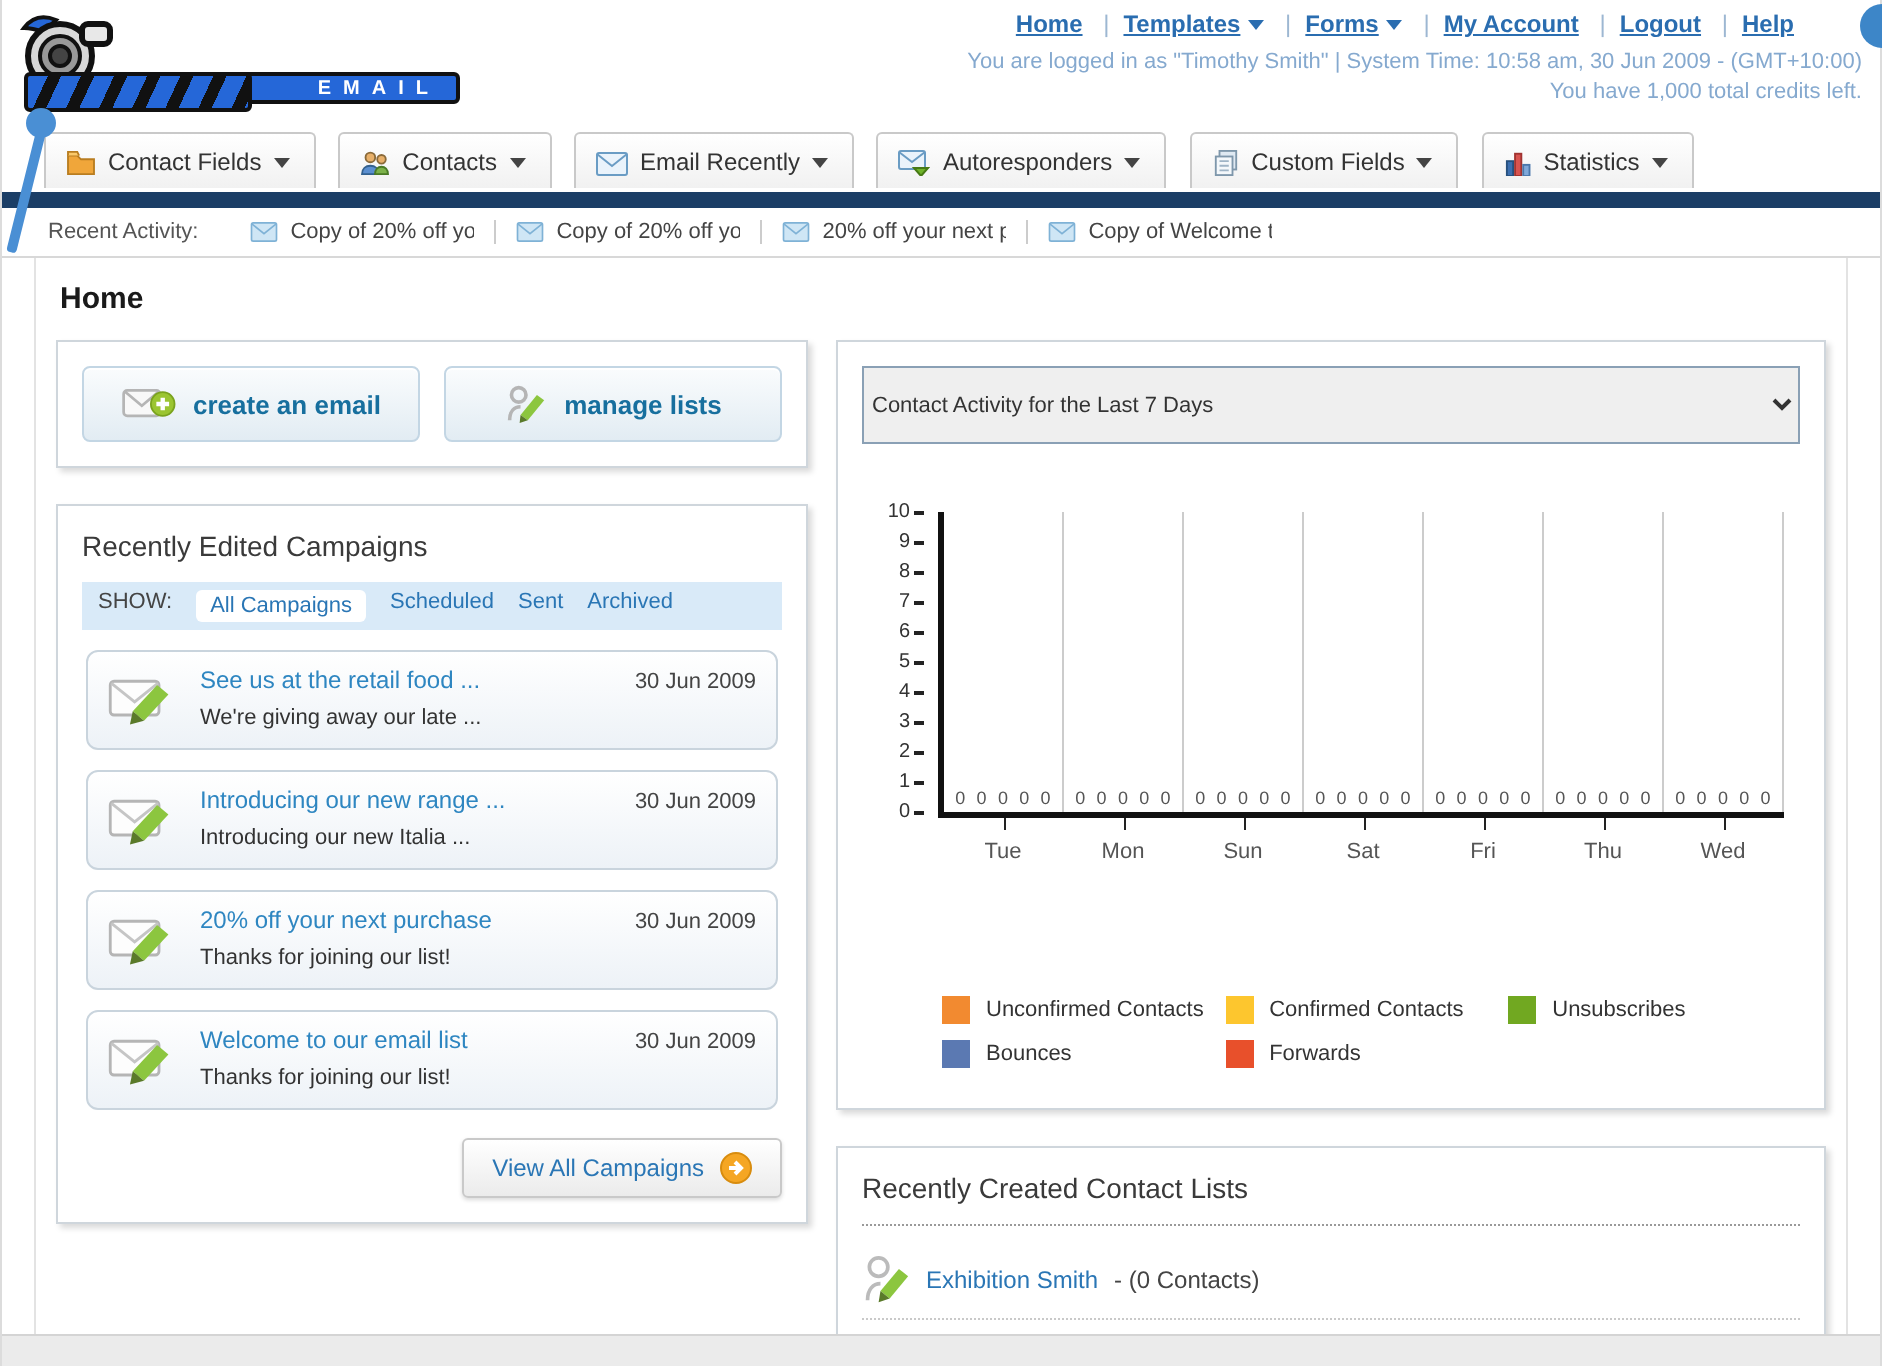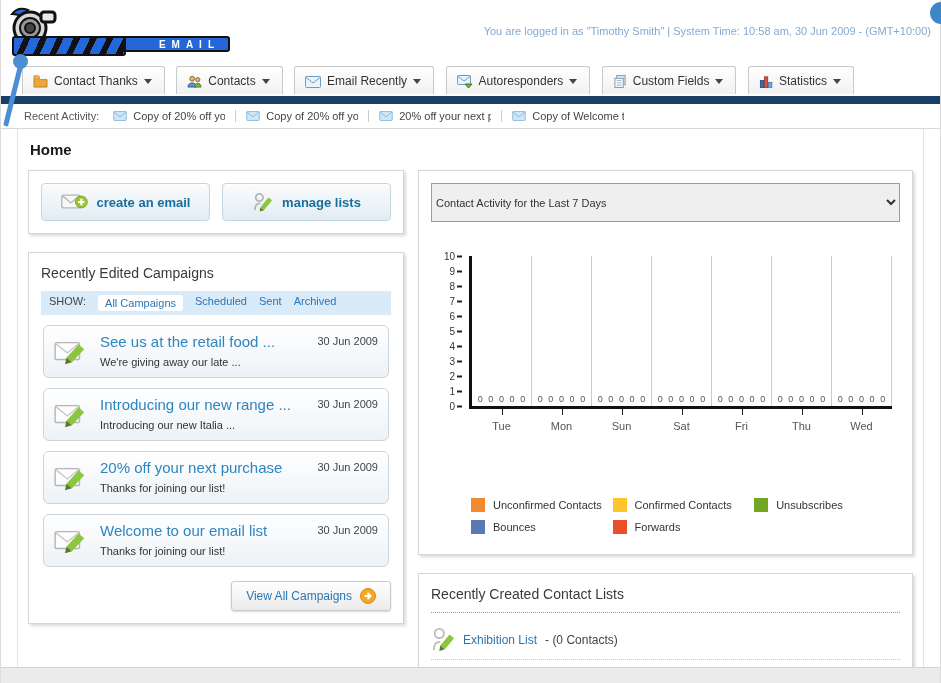--- a/index.html
+++ b/index.html
@@ -35,21 +35,21 @@
   .navbar{position:relative;padding:4px 0 0 22px;height:30px;}
   .tab{display:inline-block;vertical-align:bottom;height:20px;line-height:20px;padding:4px 12px 3px 10px;margin-right:7px;
     background:linear-gradient(#ffffff,#f1f1f1);border:1px solid #c9c9c9;border-bottom:none;border-radius:3px 3px 0 0;
     font-size:12px;color:#333;cursor:pointer;}
   .tab svg{vertical-align:-3px;margin-right:6px;}
   .tab .caret{border-top-color:#444;margin-left:6px;}
   .navy-bar{height:8px;background:#1b3e66;}
 
   
   .activity{display:flex;align-items:center;height:24px;padding-left:24px;font-size:11px;color:#555;border-bottom:1px solid #d8d8d8;}
-  .activity-label{margin-right:4px;color:#555;}
+  .activity-label{margin-right:16px;color:#555;}
   .activity-item{display:flex;align-items:center;padding:0 10px;border-right:1px solid #ccc;cursor:pointer;}
   .activity-item:last-child{border-right:none;}
   .activity-item svg{margin-right:6px;flex:0 0 auto;}
   .activity-text{display:inline-block;max-width:92px;overflow:hidden;white-space:nowrap;color:#444;}
 
   
   .content{margin:0 17px;border:1px solid #e3e3e3;border-top:none;padding:8px 10px 14px;min-height:520px;box-sizing:border-box;background:#fff;}
   .page-title{font-size:15px;font-weight:bold;color:#1a1a1a;margin:4px 0 12px 2px;}
   .cols{display:flex;gap:14px;align-items:flex-start;}
   .col-left{width:376px;flex:0 0 auto;}
@@ -66,21 +66,21 @@
     font-size:13px;font-weight:bold;color:#176f9e;cursor:pointer;}
 
   
   .show-bar{display:flex;background:#d9eaf8;padding:4px 8px;font-size:11px;color:#444;gap:12px;}
   .show-filter{color:#2a76b5;cursor:pointer;}
   .show-filter.selected{background:#fff;border-radius:3px;padding:2px 7px;color:#2a76b5;}
   .camp-row{display:flex;align-items:center;margin:10px 2px;border:1px solid #c9d4dd;border-radius:6px;
     background:linear-gradient(#ffffff,#edf2f7);padding:7px 10px;}
   .camp-icon{flex:0 0 auto;margin-right:10px;}
   .camp-text{flex:1;min-width:0;}
-  .camp-title{font-size:15px;color:#2e86c1;text-decoration:none;cursor:pointer;display:block;margin-bottom:2px;}
+  .camp-title{font-size:12px;color:#2e86c1;text-decoration:none;cursor:pointer;display:block;margin-bottom:2px;}
   .camp-sub{font-size:11px;color:#333;}
   .camp-date{font-size:11px;color:#444;margin-left:8px;white-space:nowrap;align-self:flex-start;padding-top:2px;}
   .btn-orange-arrow{display:inline-flex;align-items:center;gap:8px;border:1px solid #c9c9c9;border-radius:3px;
     background:linear-gradient(#ffffff,#ebebeb);padding:6px 14px;font-size:12px;color:#2a76b5;cursor:pointer;box-shadow:0 1px 2px rgba(0,0,0,0.15);}
   .btn-row{text-align:right;margin-top:14px;}
 
   
   .stats-select{width:100%;font-size:11px;color:#333;border:1px solid #8aa0b5;height:39px;font-family:"Liberation Sans",sans-serif;}
   .chart-wrap{position:relative;margin:34px 6px 0 8px;height:206px;}
   .plot{position:absolute;left:30px;right:2px;top:0;height:150px;border-left:3px solid #111;border-bottom:3px solid #111;display:flex;}
@@ -118,35 +118,44 @@
           <circle cx="22" cy="24" r="5" fill="#444" stroke="#111" stroke-width="2"></circle>
           <rect x="33" y="8" width="14" height="10" rx="3" fill="#e8e8e8" stroke="#111" stroke-width="3"></rect>
         </svg>
       </div>
       <div class="logo-bar">
         <span class="logo-bar-stripes"></span>
         <span class="logo-email">EMAIL</span>
       </div>
     </div>
 
+    <div class="toplinks">
+      <span class="tl-item"><a>Home</a></span>
+      <span class="tl-item"><a>Templates</a><span class="caret"></span></span>
+      <span class="tl-item"><a>Forms</a><span class="caret"></span></span>
+      <span class="tl-item"><a>My Account</a></span>
+      <span class="tl-item"><a>Logout</a></span>
+      <span class="tl-item"><a>Help</a></span>
+    </div>
     <div class="logininfo">
       <div>You are logged in as "Timothy Smith" | System Time: 10:58 am, 30 Jun 2009 - (GMT+10:00)</div>
+      <div>You have 1,000 total credits left.</div>
     </div>
     <div class="corner-dot"></div>
   </div>
 
   <div class="pin-line"></div>
   <div class="pin-circle"></div>
 
   <div class="navbar">
     <span class="tab">
       <svg width="15" height="13" viewBox="0 0 16 14">
           <path d="M1 3h5l2 2h7v8H1z" fill="#f0a63a" stroke="#b97d20"></path>
           <path d="M1 3V1h5l1 2" fill="#fbc96a" stroke="#b97d20"></path>
-        </svg><span>Contact Thanks</span><span class="caret"></span>
+        </svg><span>Contact Fields</span><span class="caret"></span>
     </span>
     <span class="tab">
       <svg width="15" height="13" viewBox="0 0 16 14">
           <circle cx="5.5" cy="4" r="2.6" fill="#e8b06a" stroke="#8a6a3a"></circle>
           <path d="M1 13c0-3 2-4.5 4.5-4.5S10 10 10 13z" fill="#5b8fd0" stroke="#33618f"></path>
           <circle cx="11.5" cy="5" r="2.3" fill="#e8b06a" stroke="#8a6a3a"></circle>
           <path d="M8 13c0-2.6 1.6-4 3.5-4s3.5 1.4 3.5 4z" fill="#7db24a" stroke="#4a7a26"></path>
         </svg><span>Contacts</span><span class="caret"></span>
     </span>
     <span class="tab">
@@ -479,21 +488,21 @@
         <div class="box">
           <div class="box-title">Recently Created Contact Lists</div>
           <hr class="cl-sep">
           <div class="cl-item">
             <svg width="24" height="26" viewBox="0 0 26 28">
                 <circle cx="9" cy="7" r="5" fill="none" stroke="#bbb" stroke-width="2"></circle>
                 <path d="M3 25c0-6 3-9 7-9" fill="none" stroke="#bbb" stroke-width="2"></path>
                 <path d="M10 20 L20 8 L25 12 L15 24 Z" fill="#8cc63f"></path>
                 <path d="M10 20 L15 24 L9 26 Z" fill="#5a7a2a"></path>
               </svg>
-            <a class="cl-link">Exhibition List</a>
+            <a class="cl-link">Exhibition Smith</a>
             <span class="cl-detail">- (0 Contacts)</span>
           </div>
           <div class="cl-item">
             <svg width="24" height="26" viewBox="0 0 26 28">
                 <circle cx="9" cy="7" r="5" fill="none" stroke="#bbb" stroke-width="2"></circle>
                 <path d="M3 25c0-6 3-9 7-9" fill="none" stroke="#bbb" stroke-width="2"></path>
                 <path d="M10 20 L20 8 L25 12 L15 24 Z" fill="#8cc63f"></path>
                 <path d="M10 20 L15 24 L9 26 Z" fill="#5a7a2a"></path>
               </svg>
             <a class="cl-link">Newsletter Subscribers</a>

